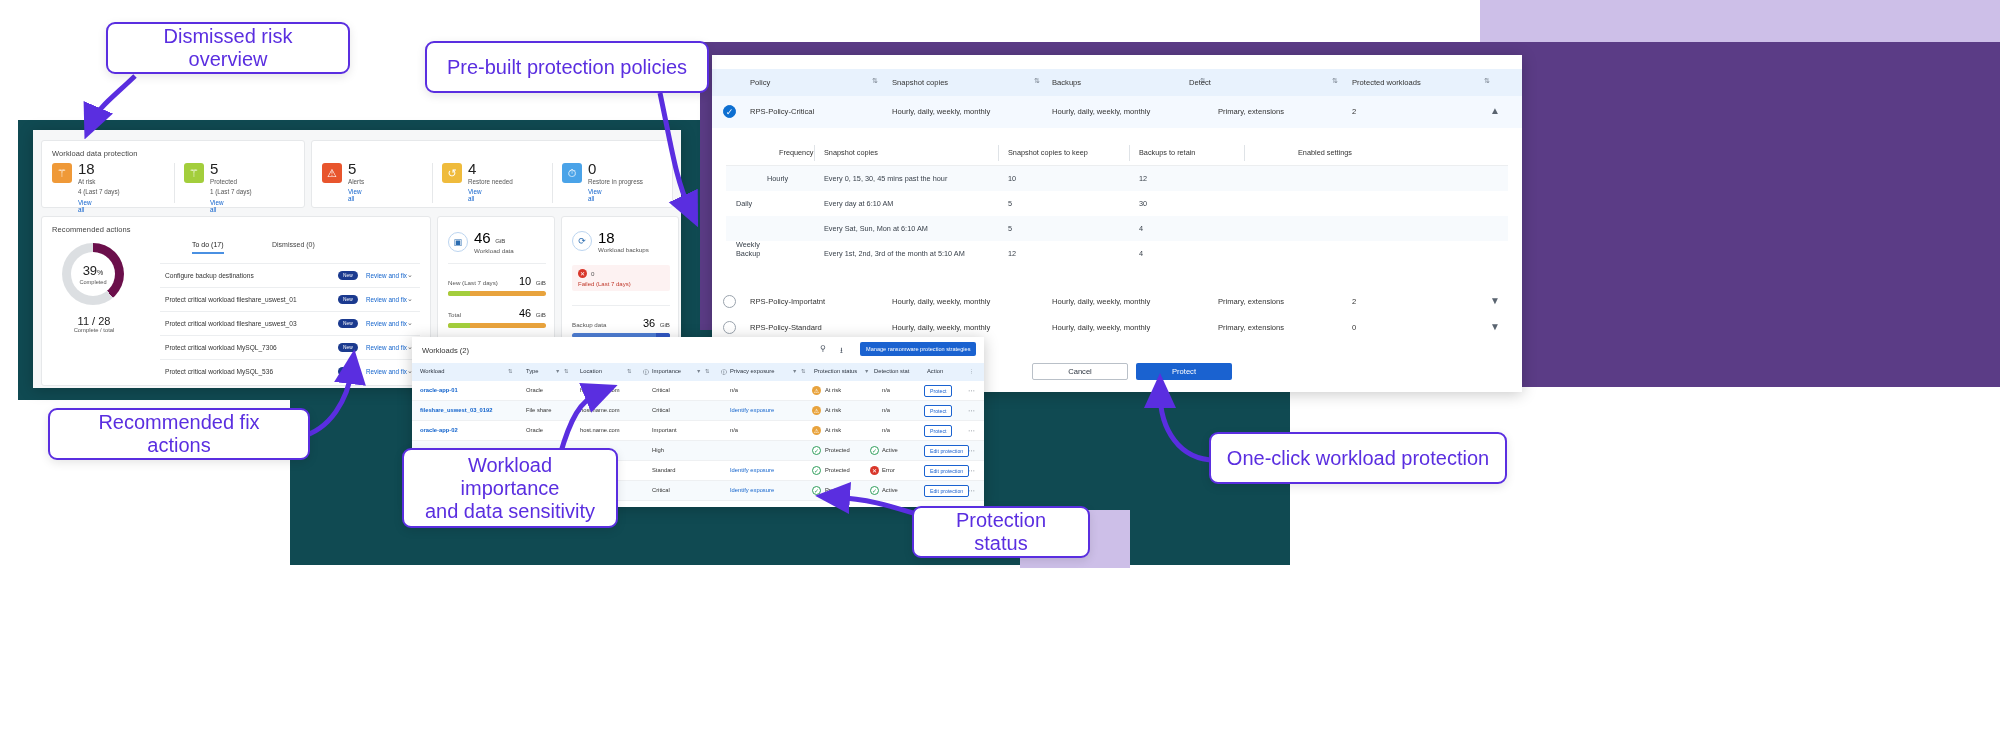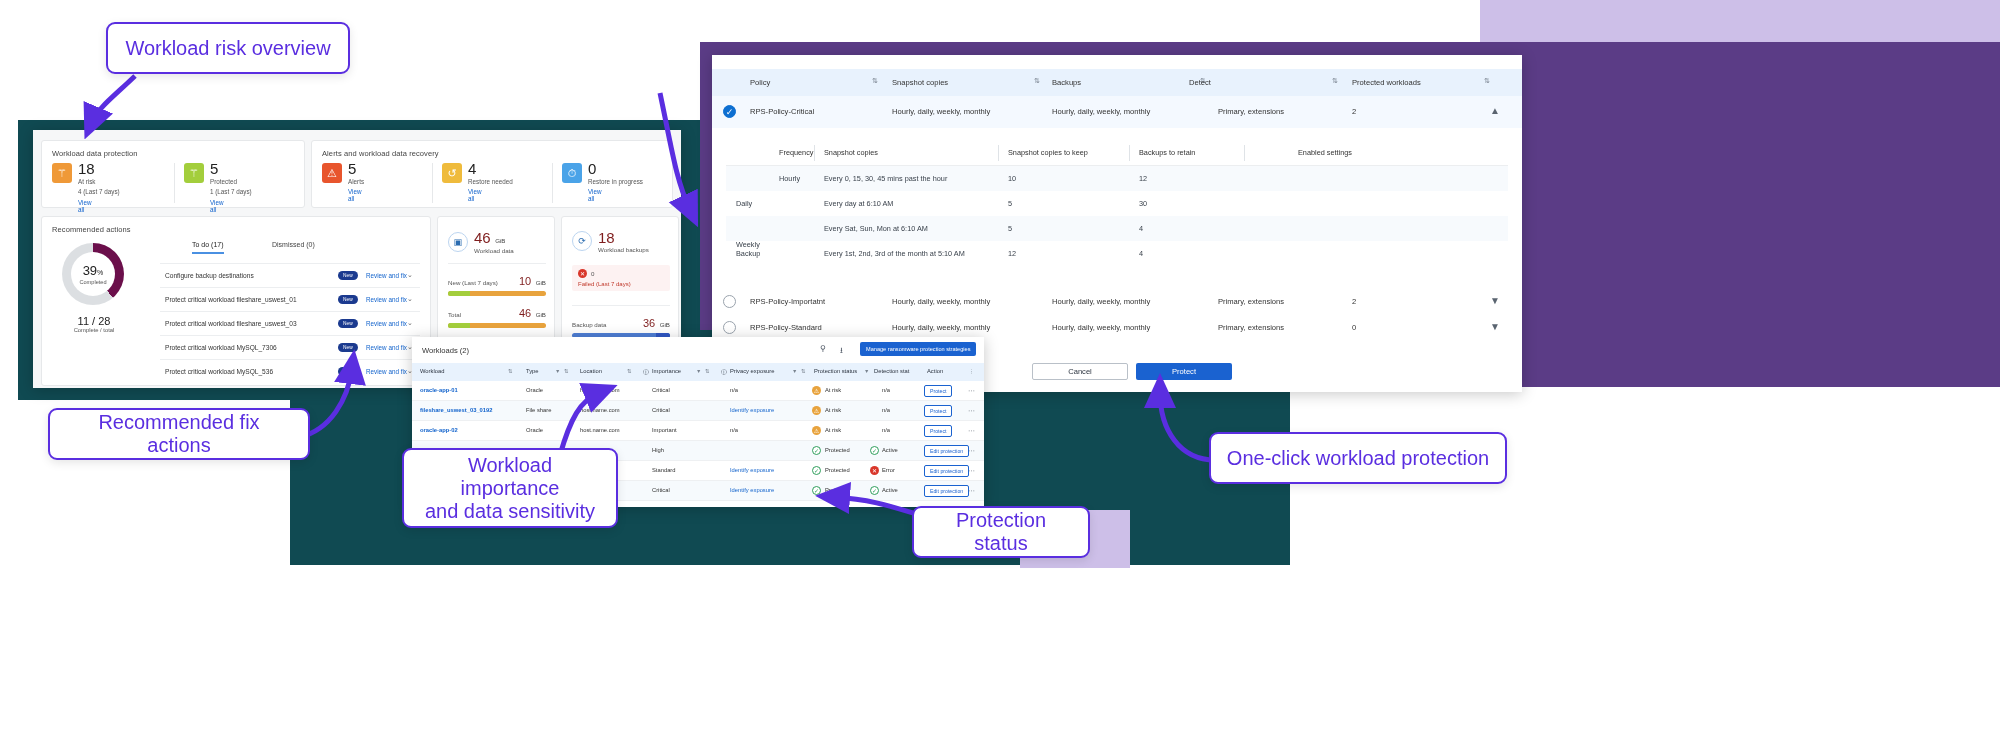--- a/index.html
+++ b/index.html
@@ -51,21 +51,21 @@
   .donut .pct { font-size:13px; color:#222; }
   .donut .pct small { font-size:7px; }
   .donut .cap { font-size:5.6px; color:#555; margin-top:1px; }
   .ctotal { position:absolute; text-align:center; }
   .ctotal .n { font-size:11px; color:#222; }
   .ctotal .c { font-size:5.8px; color:#555; }
 
   .wd-head { position:absolute; display:flex; align-items:center; gap:6px; }
   .wd-ic { width:20px; height:20px; border-radius:50%; border:1px solid #bcd5f0; color:#2b6cb0;
     display:flex; align-items:center; justify-content:center; font-size:9px; }
-  .wd-n { font-size:15px; color:#7f1d1d; }
+  .wd-n { font-size:15px; color:#000000; }
   .wd-u { font-size:6.2px; color:#444; }
   .wd-l { font-size:6.2px; color:#555; }
   .bar { position:absolute; height:5px; border-radius:3px; background:#e8a33d; overflow:hidden; }
   .bar i { position:absolute; left:0; top:0; bottom:0; background:#a3ce3c; display:block; }
   .bar.blue { background:#4f7fd6; }
   .bar.blue i { background:#2f57c4; left:auto; right:0; }
   .lg { position:absolute; font-size:5.8px; color:#444; display:flex; align-items:center; gap:4px; }
   .sw { width:6px; height:6px; border-radius:1px; display:inline-block; }
   .failbox { position:absolute; background:#fdf2f2; border-radius:2px; padding:4px 6px; }
 
@@ -161,21 +161,20 @@
       <div class="kpi" style="left:142px; top:22px;">
         <div class="sq" style="background:#a3ce3c;">⚚</div>
         <div class="num">5</div>
         <div class="lbl">Protected</div>
         <div class="sub">1 (Last 7 days)</div>
         <div class="lnk">View all</div>
       </div>
     </div>
 
     <div class="card" style="left:278px; top:10px; width:362px; height:68px;">
-      <div class="card-title">Alerts and workload data recovery</div>
       <div class="kpi" style="left:10px; top:22px;">
         <div class="sq" style="background:#e8552d;">⚠</div>
         <div class="num">5</div>
         <div class="lbl">Alerts</div>
         <div class="lnk2">View all</div>
       </div>
       <div class="vdiv" style="left:120px; top:22px; height:40px;"></div>
       <div class="kpi" style="left:130px; top:22px;">
         <div class="sq" style="background:#efbb3c;">↺</div>
         <div class="num">4</div>
@@ -348,21 +347,21 @@
         <div class="dhcell" style="left:98px;">Snapshot copies</div>
         <div class="dsep" style="left:272px; top:5px; height:16px;"></div>
         <div class="dhcell" style="left:282px;">Snapshot copies to keep</div>
         <div class="dsep" style="left:403px; top:5px; height:16px;"></div>
         <div class="dhcell" style="left:413px;">Backups to retain</div>
         <div class="dsep" style="left:518px; top:5px; height:16px;"></div>
         <div class="dhcell" style="left:528px;padding-left:44px;">Enabled settings</div>
       </div>
 
       <div class="drow alt" style="top:26px;">
-        <div class="dcell" style="left:22px;padding-left:31px;">Hourly</div>
+        <div class="dcell" style="left:10px;padding-left:31px;">Hourly</div>
         <div class="dcell" style="left:98px;">Every 0, 15, 30, 45 mins past the hour</div>
         <div class="dcell" style="left:282px;">10</div>
         <div class="dcell" style="left:413px;">12</div>
       </div>
       <div class="drow" style="top:51px;">
         <div class="dcell" style="left:10px;">Daily</div>
         <div class="dcell" style="left:98px;">Every day at 6:10 AM</div>
         <div class="dcell" style="left:282px;">5</div>
         <div class="dcell" style="left:413px;">30</div>
       </div>
@@ -515,21 +514,24 @@
     </defs>
     <path d="M135,76 C112,98 98,108 92,122" stroke="#5a2ee0" stroke-width="5" fill="none" marker-end="url(#ah)"></path>
     <path d="M660,93 C672,150 676,180 690,210" stroke="#5a2ee0" stroke-width="5" fill="none" marker-end="url(#ah)"></path>
     <path d="M300,437 C330,430 348,400 352,368" stroke="#5a2ee0" stroke-width="5" fill="none" marker-end="url(#ah)"></path>
     <path d="M560,455 C570,420 580,400 600,392" stroke="#5a2ee0" stroke-width="5" fill="none" marker-end="url(#ah)"></path>
     <path d="M930,518 C900,510 880,500 834,497" stroke="#5a2ee0" stroke-width="5" fill="none" marker-end="url(#ah)"></path>
     <path d="M1215,460 C1180,460 1160,430 1160,392" stroke="#5a2ee0" stroke-width="5" fill="none" marker-end="url(#ah)"></path>
   </svg>
 
   <div class="callout" style="left:106px; top:22px; width:244px; height:52px;">
-    <span>Workload risk overview</span>
+    <span>Dismissed risk overview</span>
+  </div>
+  <div class="callout" style="left:425px; top:41px; width:284px; height:52px;">
+    <span>Pre-built protection policies</span>
   </div>
   <div class="callout two" style="left:402px; top:448px; width:216px; height:80px;">
     <span>Workload importance</span>
     <span>and data sensitivity</span>
   </div>
   <div class="callout" style="left:48px; top:408px; width:262px; height:52px;">
     <span>Recommended fix actions</span>
   </div>
   <div class="callout" style="left:912px; top:506px; width:178px; height:52px;">
     <span>Protection status</span>

